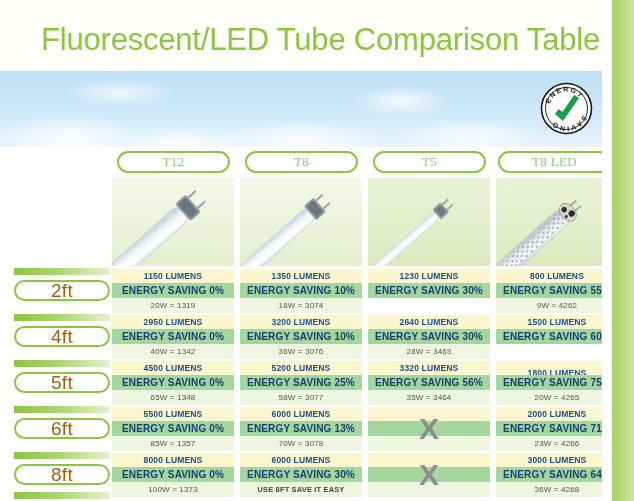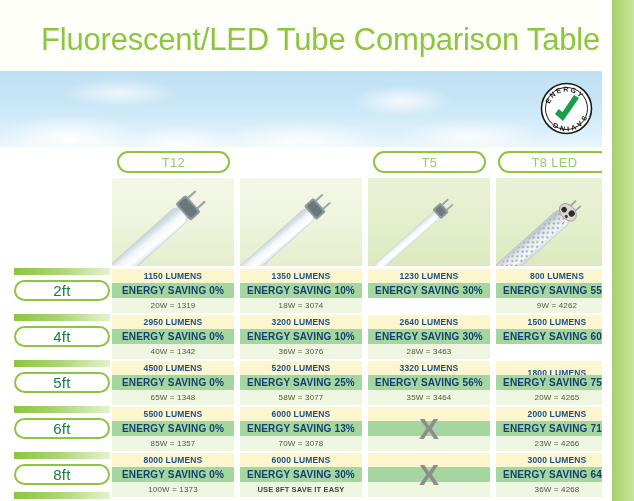--- a/index.html
+++ b/index.html
@@ -85,20 +85,21 @@
     border-radius: 11px;
     background: #ffffff;
     display: flex;
     align-items: center;
     justify-content: center;
   }
   .col-head span {
     font-size: 13px;
     color: #9ac96a;
     letter-spacing: .3px;
+    font-family: Liberation Serif, serif;
   }
 
   
   .tube-cell {
     position: absolute;
     top: 31px;
     height: 88px;
     background: linear-gradient(to bottom, #f4f7e7 0%, #eef4dd 50%, #e4eecd 100%);
     overflow: hidden;
   }
@@ -120,22 +121,22 @@
   .row-pill {
     position: absolute;
     left: 14px;
     width: 96px; height: 21px;
     border: 2px solid #8cc63f;
     border-radius: 11px;
     background: #ffffff;
     display: flex; align-items: center; justify-content: center;
   }
   .row-pill span {
-    font-size: 15px;
-    color: #15803d;
+    font-size: 19px;
+    color: #a16207;
     letter-spacing: .3px;
   }
 
   
   .cell {
     position: absolute;
     display: flex;
     align-items: center;
     justify-content: center;
     white-space: nowrap;
@@ -200,20 +201,23 @@
       <text font-size="7" font-weight="bold" fill="#1a1a1a" font-family="Liberation Sans, sans-serif" letter-spacing="1.6">
         <textPath href="#arcBot" startOffset="11%">SAVING</textPath>
       </text>
     </svg>
   </div>
 
   <div class="table-area">
 
     <div class="col-head" style="left:117px; width:113px;">
       <span>T12</span>
+    </div>
+    <div class="col-head" style="left:245px; width:113px;">
+      <span>T8</span>
     </div>
     <div class="col-head" style="left:373px; width:113px;">
       <span>T5</span>
     </div>
     <div class="col-head" style="left:498px; width:113px;">
       <span>T8 LED</span>
     </div>
 
     <div class="tube-cell" style="left:112px; width:122px;">
       <svg class="tube-svg" width="122" height="88" viewBox="0 0 122 88">

